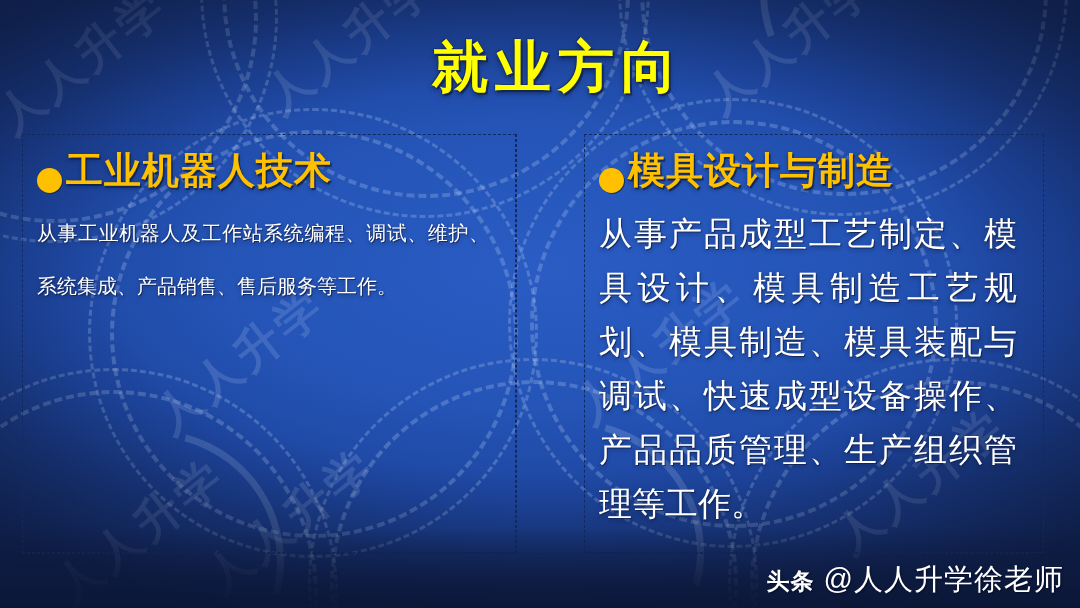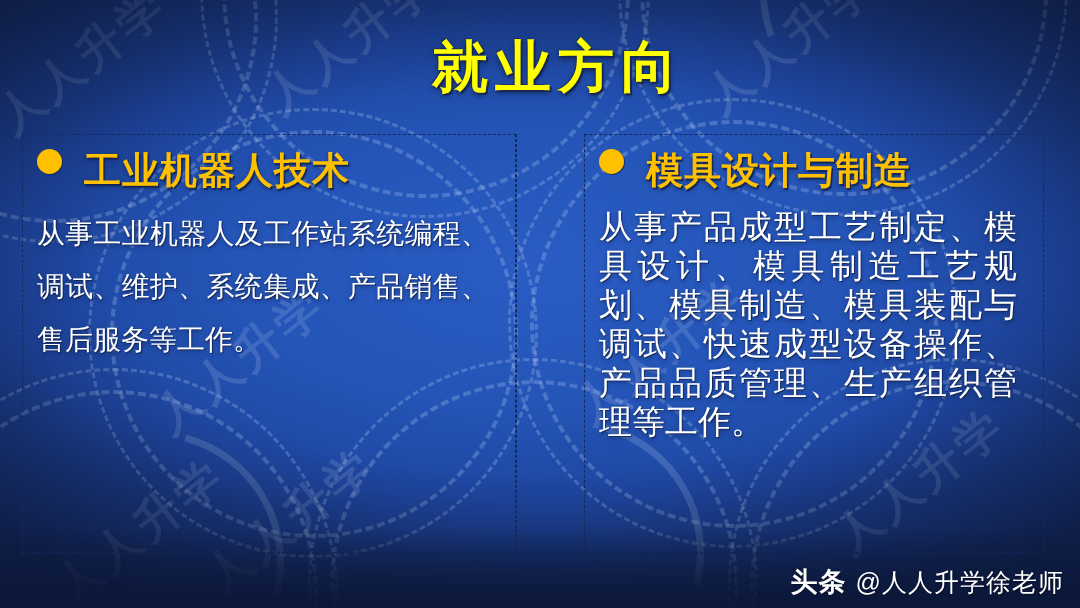--- a/index.html
+++ b/index.html
@@ -92,22 +92,22 @@
     border-left: 1.5px dashed #122a5e;
   }
   .guide-h {
     position: absolute;
     border: 0;
     border-top: 1.5px dashed #122a5e;
   }
 
   .head {
     display: flex;
-    align-items: flex-start;
-    gap: 18px;
+    align-items: flex-end;
+    gap: 0;
     font-size: 37px;
     line-height: 44px;
     font-weight: 700;
     color: #ffc000;
     letter-spacing: 1px;
     text-shadow:
       1.5px 1.5px 0 rgba(18, 34, 78, 0.8),
       0 2px 4px rgba(10, 20, 50, 0.5);
     white-space: nowrap;
   }
@@ -115,52 +115,52 @@
     width: 25px;
     height: 25px;
     border-radius: 50%;
     background: #ffc000;
     flex: 0 0 auto;
     margin-right: 4px;
     box-shadow: 1px 1px 0 rgba(18, 34, 78, 0.7);
   }
   .body-text {
     margin-top: 14px;
-    font-size: 28px;
+    font-size: 20px;
     line-height: 53px;
     color: #ffffff;
     letter-spacing: 0px;
     text-align: justify;
     text-justify: inter-character;
     text-shadow:
       1px 1px 0 rgba(16, 32, 76, 0.75),
       0 2px 4px rgba(10, 20, 50, 0.45);
   }
   #body-left  { width: 452px; }
-  #body-right { width: 418px; font-size: 33px; line-height: 39px; }
+  #body-right { width: 418px; font-size: 33px; line-height: 54px; }
 
   
   .footer {
     position: absolute;
     right: 16px;
     bottom: 8px;
     display: flex;
     align-items: baseline;
     gap: 9px;
     color: #ffffff;
     white-space: nowrap;
   }
   .footer-brand {
-    font-size: 27px;
+    font-size: 23px;
     font-weight: 700;
     letter-spacing: 1px;
     text-shadow: 1px 1px 2px rgba(5, 12, 34, 0.85);
   }
   .footer-handle {
-    font-size: 25px;
+    font-size: 29px;
     font-weight: 400;
     letter-spacing: 1px;
     text-shadow: 1px 1px 2px rgba(5, 12, 34, 0.85);
   }
 
   
   .vignette {
     position: absolute;
     inset: 0;
     pointer-events: none;

